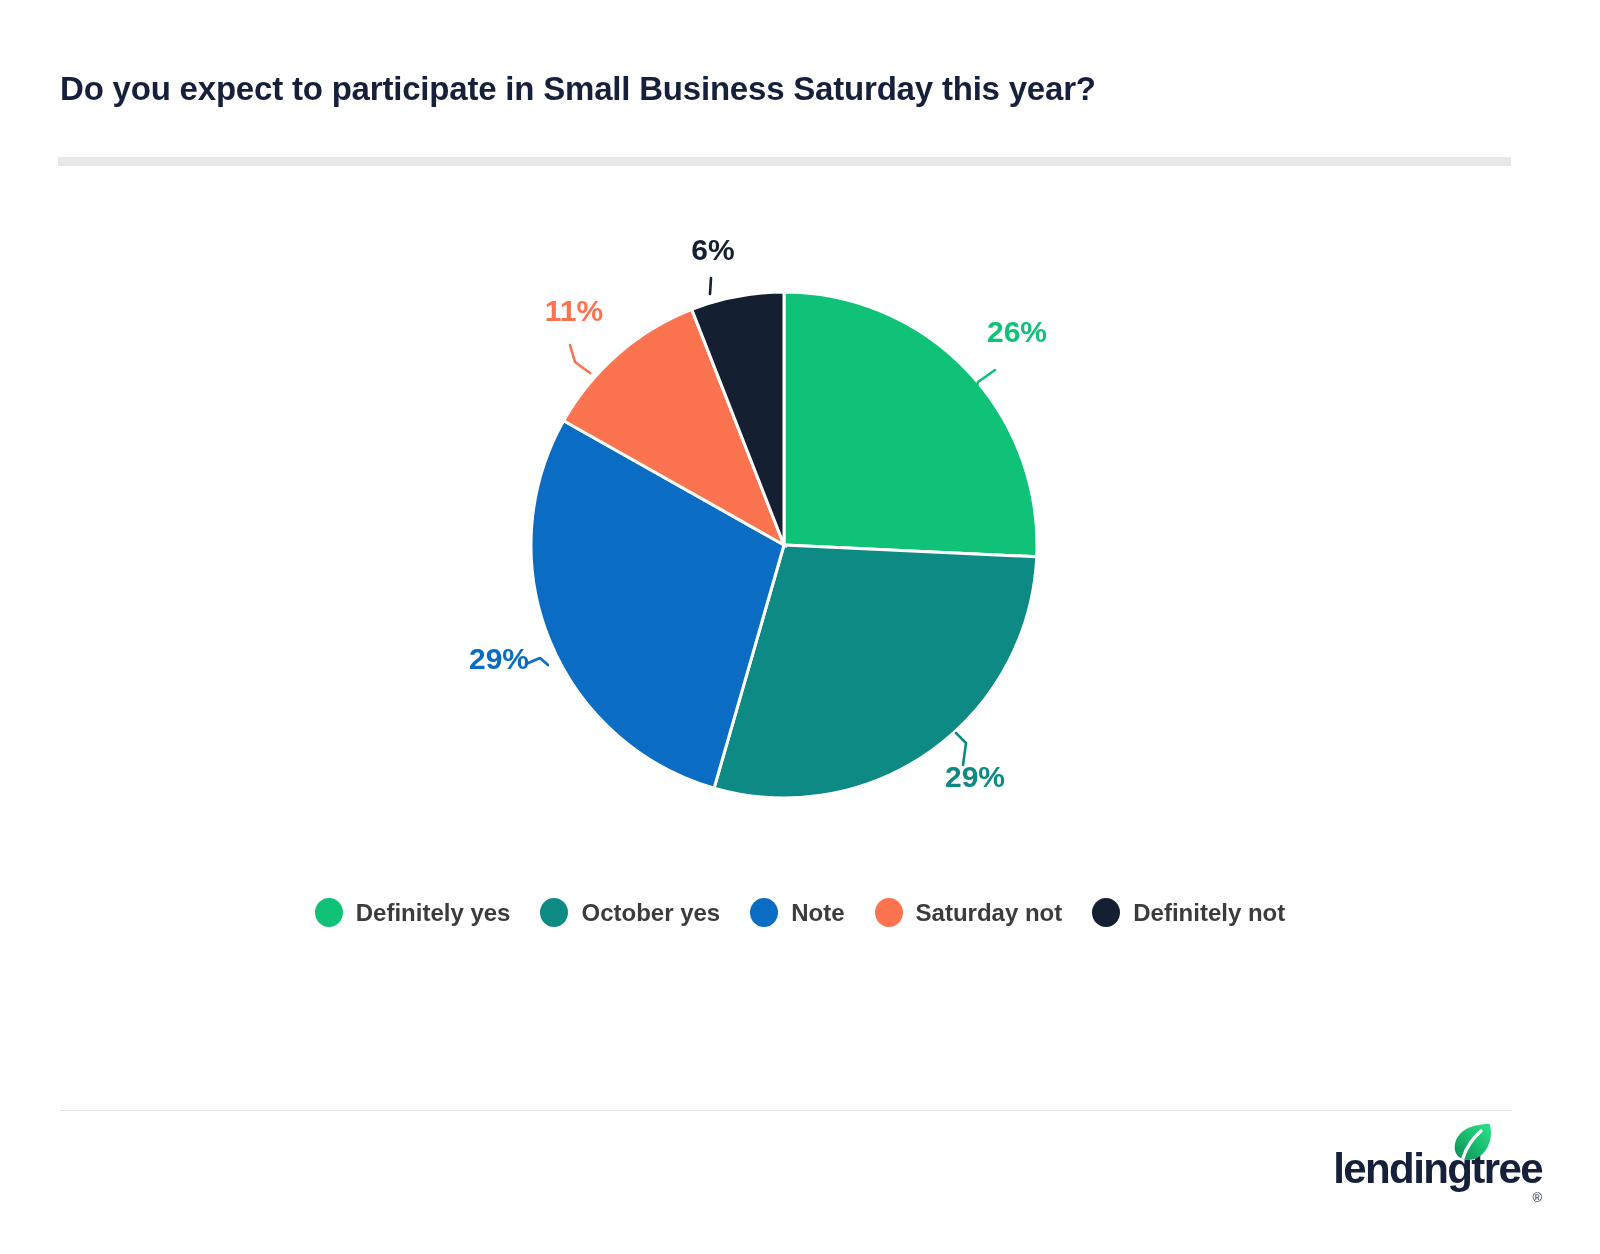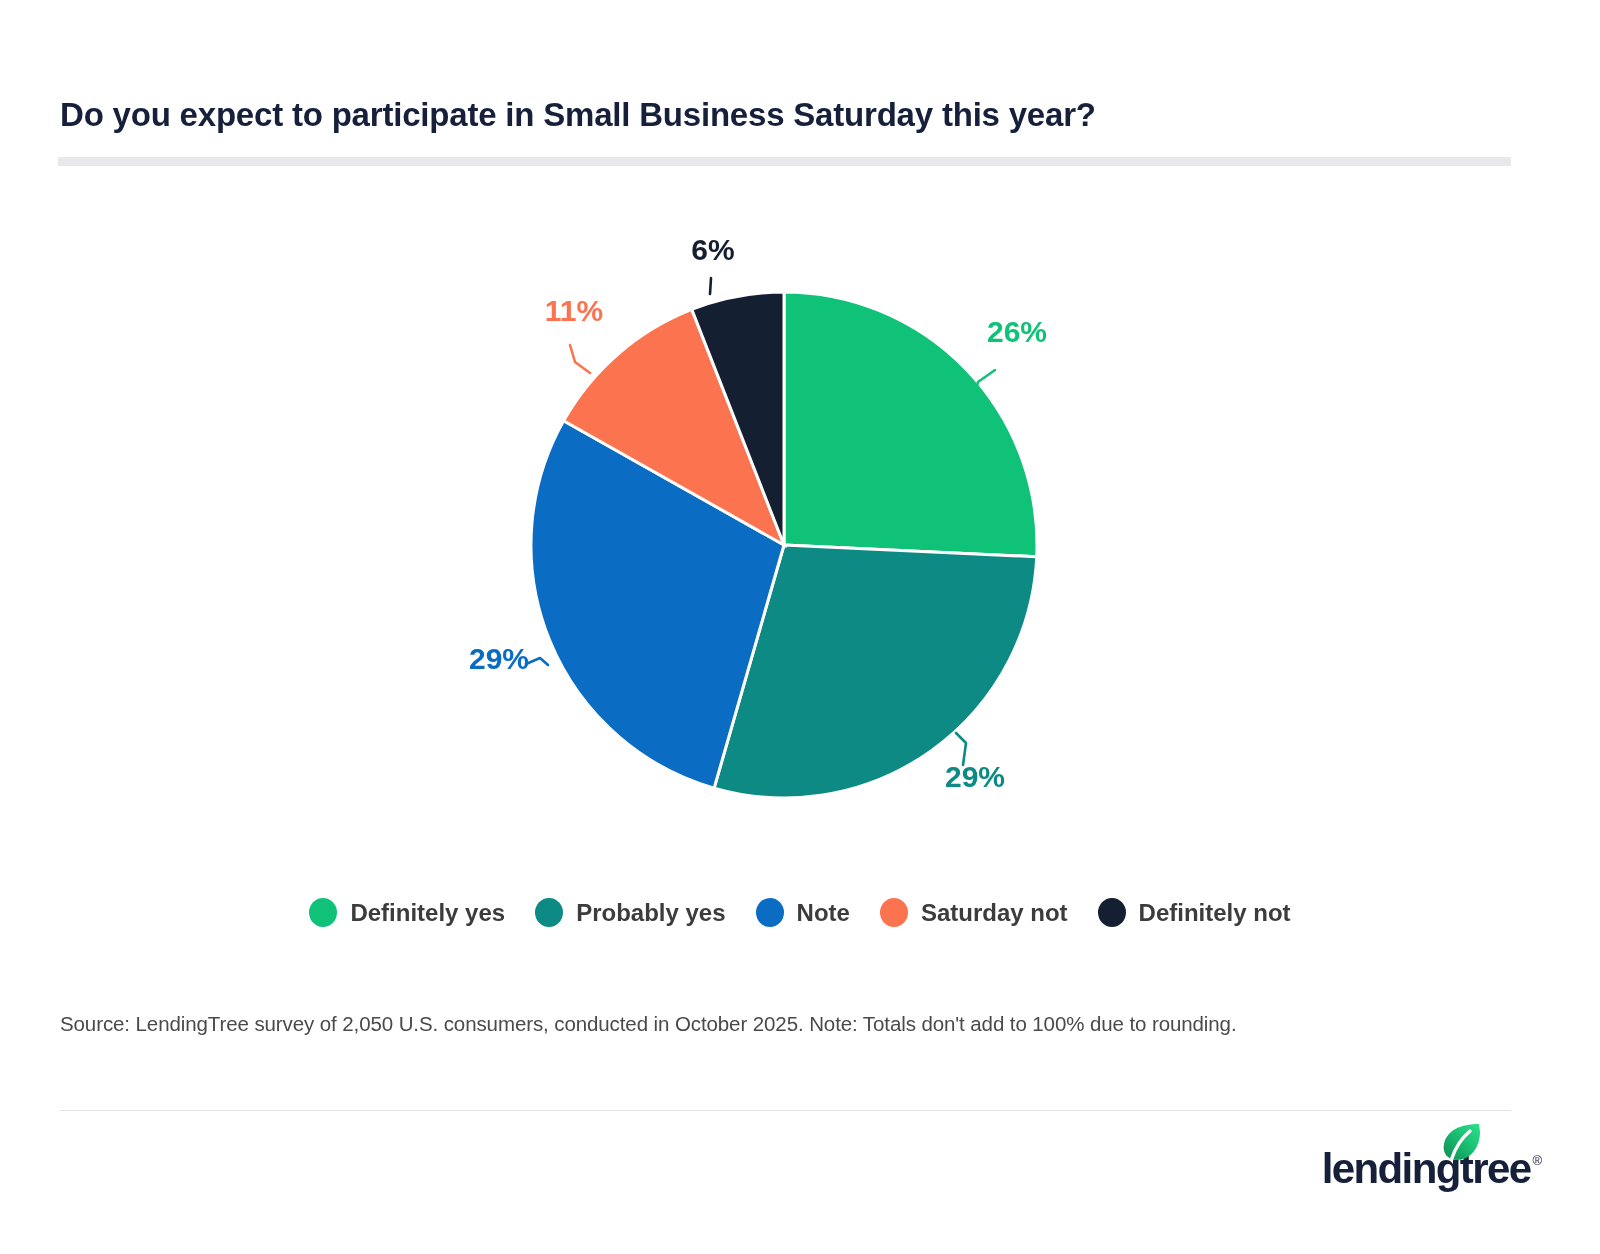--- a/index.html
+++ b/index.html
@@ -15,21 +15,21 @@
     position: relative;
     overflow: hidden;
   }
   .page {
     position: absolute;
     inset: 0;
   }
   .chart-title {
     position: absolute;
     left: 60px;
-    top: 96px;
+    top: 70px;
     font-size: 33px;
     font-weight: bold;
     letter-spacing: -0.2px;
     color: #16203a;
     white-space: nowrap;
     text-align: right;
   }
   .rule-top {
     position: absolute;
     left: 58px;
@@ -88,20 +88,21 @@
     width: 1451px;
     height: 1px;
     background: #e3e3e5;
   }
   .logo {
     position: absolute;
     right: 58px;
     top: 1148px;
     display: flex;
     align-items: flex-end;
+    flex-direction: column;
   }
   .logo-text {
     font-size: 42px;
     font-weight: bold;
     letter-spacing: -1.6px;
     color: #16203a;
     line-height: 1;
   }
   .logo-reg {
     font-size: 13px;
@@ -155,37 +156,36 @@
     </svg>
   </div>
 
   <div class="legend" id="legend-root">
       <div class="legend-item">
         <span class="legend-dot" style="background: rgb(16, 194, 120);"></span>
         <span class="legend-label">Definitely yes</span>
       </div>
       <div class="legend-item">
         <span class="legend-dot" style="background: rgb(13, 138, 131);"></span>
-        <span class="legend-label">Probably yes</span>
+        <span class="legend-label">October yes</span>
       </div>
       <div class="legend-item">
         <span class="legend-dot" style="background: rgb(10, 108, 194);"></span>
         <span class="legend-label">Note</span>
       </div>
       <div class="legend-item">
         <span class="legend-dot" style="background: rgb(252, 115, 80);"></span>
         <span class="legend-label">Saturday not</span>
       </div>
       <div class="legend-item">
         <span class="legend-dot" style="background: rgb(21, 31, 50);"></span>
         <span class="legend-label">Definitely not</span>
       </div>
     </div>
 
-  <div class="source-note">Source: LendingTree survey of 2,050 U.S. consumers, conducted in October 2025. Note: Totals don't add to 100% due to rounding.</div>
 
   <div class="rule-bottom"></div>
 
   <div class="logo">
     <div class="logo-holder">
       <svg class="logo-leaf" width="44" height="40" viewBox="0 0 44 40" xmlns="http://www.w3.org/2000/svg">
         <defs>
           <linearGradient id="leafgrad" x1="0" y1="1" x2="1" y2="0">
             <stop offset="0" stop-color="#0d8a54"></stop>
             <stop offset="0.55" stop-color="#19c172"></stop>

